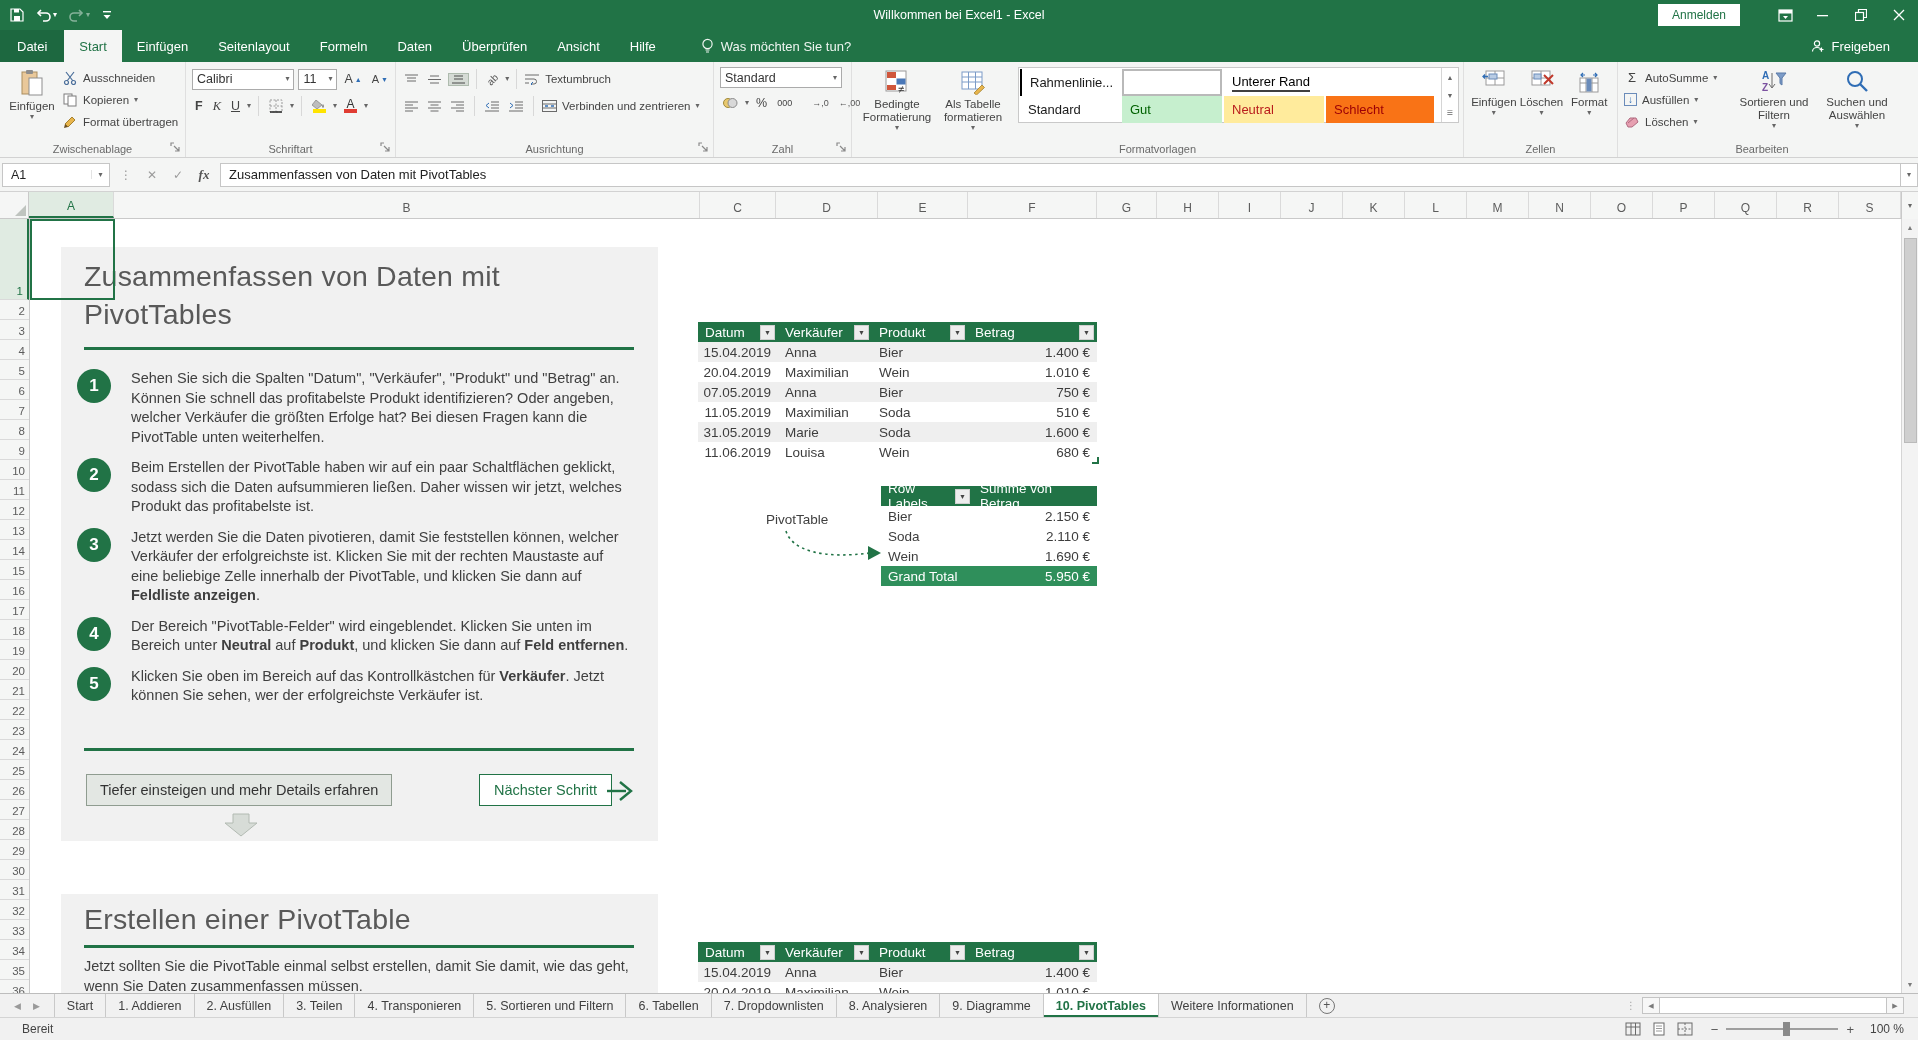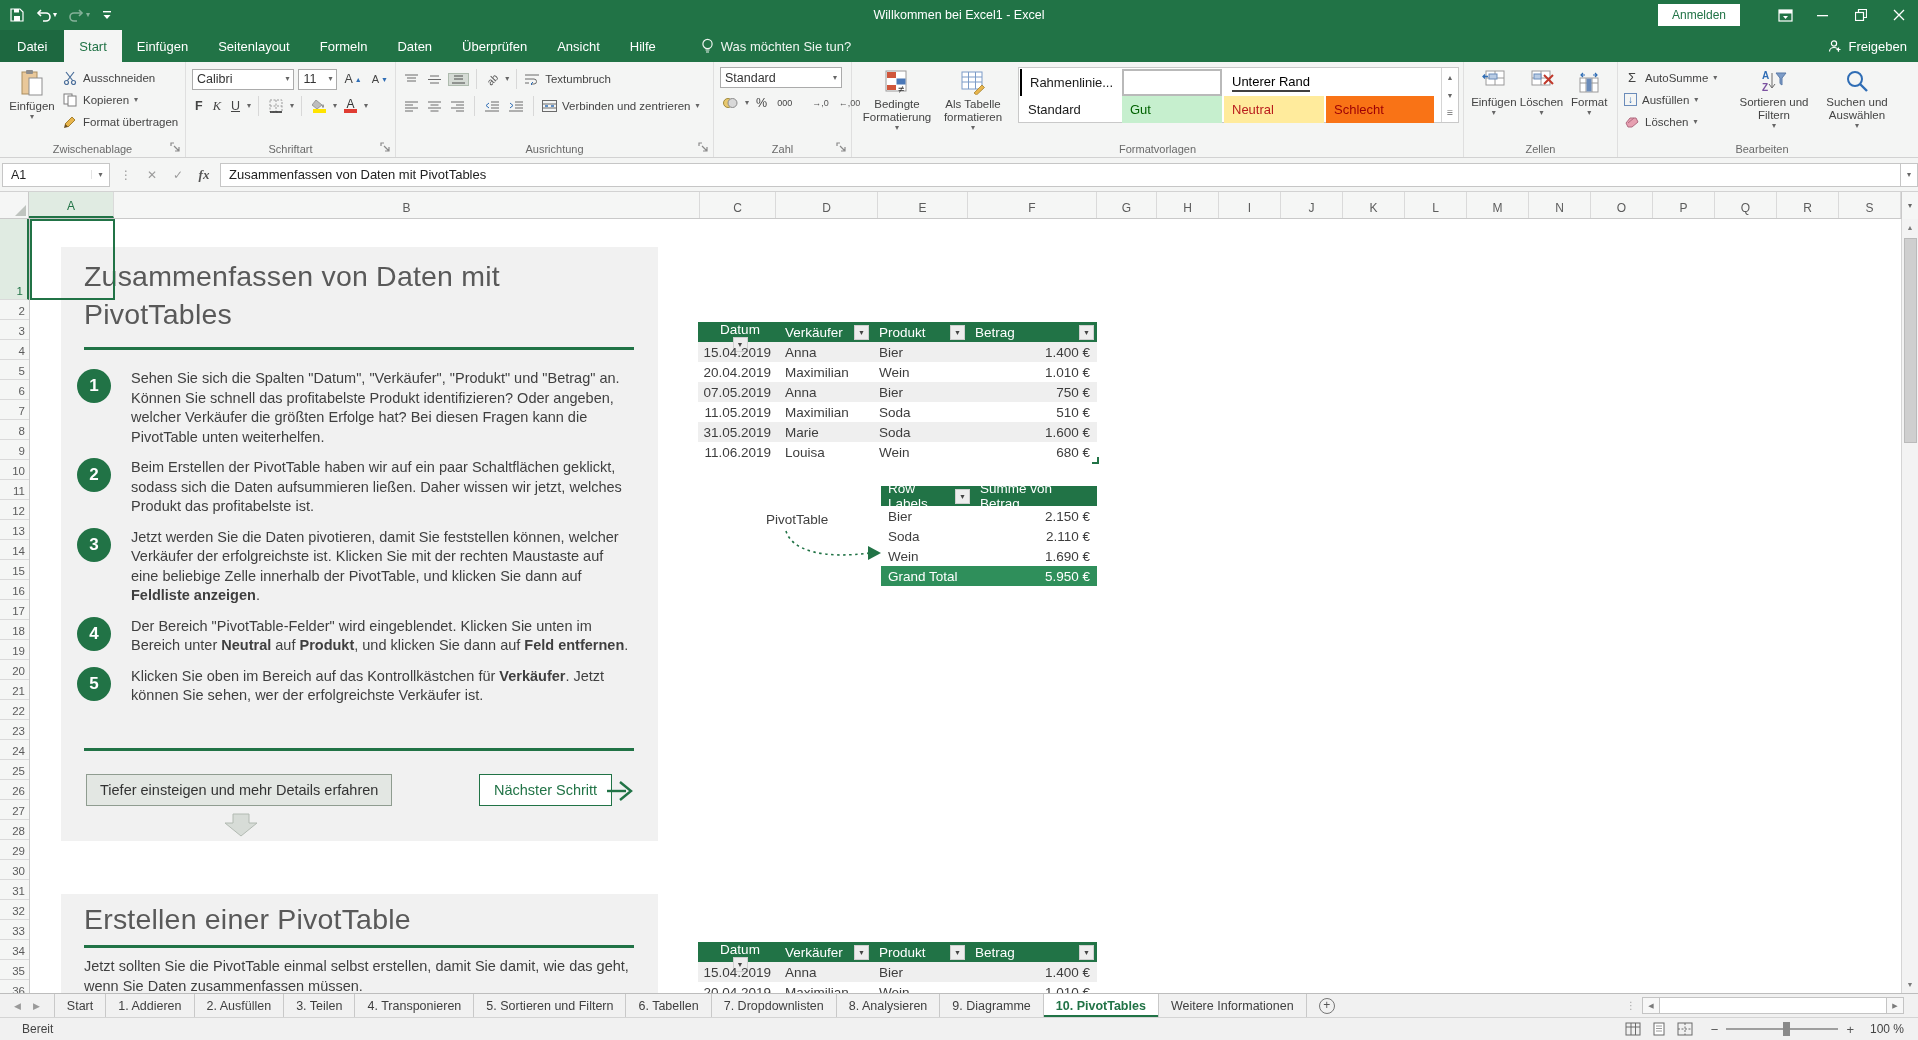--- a/index.html
+++ b/index.html
@@ -18,21 +18,21 @@
   .signin { background:#fff; color:#217346; border:none; font-size:12px; padding:4px 14px; margin-right:26px; font-family:inherit; }
   .winbtn { width:38px; height:30px; display:flex; align-items:center; justify-content:center; color:#fff; }
 
   
   .menubar { position:absolute; top:30px; left:0; width:100%; height:32px; background:#217346; display:flex; align-items:stretch; color:#fff; }
   .menu-tabs { display:flex; align-items:stretch; }
   .menu-tab { padding:0 15px; font-size:13px; display:flex; align-items:center; color:#fff; }
   .menu-tab.file { padding:0 17px; background:#1d6840; }
   .menu-tab.active { background:#f4f5f4; color:#217346; }
   .ribbon-search { display:flex; align-items:center; gap:7px; margin-left:30px; font-size:13px; color:#eef5f0; }
-  .share { margin-left:auto; display:flex; align-items:center; gap:6px; font-size:13px; padding-right:11px; color:#fff; }
+  .share { margin-left:auto; display:flex; align-items:center; gap:6px; font-size:13px; padding-right:28px; color:#fff; }
 
   
   .ribbon { position:absolute; top:62px; left:0; width:100%; height:96px; background:#f4f5f4; border-bottom:1px solid #d2d2d2; display:flex; }
   .rgroup { position:relative; height:100%; border-right:1px solid #dfdfdf; padding:5px 4px 18px 6px; display:flex; align-items:flex-start; }
   .rglabel { position:absolute; bottom:2px; left:0; right:0; text-align:center; font-size:11px; color:#696969; white-space:nowrap; }
   .rlauncher { position:absolute; bottom:4px; right:4px; width:11px; height:11px; color:#8a8a8a; }
   .bigbtn { width:52px; display:flex; flex-direction:column; align-items:center; font-size:11.5px; color:#444; text-align:center; line-height:13px; padding-top:2px; }
   .bigbtn .bb-label { margin-top:3px; white-space:pre-line; }
   .stack { display:flex; flex-direction:column; justify-content:flex-start; gap:1px; }
   .smallbtn { display:flex; align-items:center; gap:5px; font-size:11.5px; color:#444; height:21px; white-space:nowrap; }
@@ -97,21 +97,21 @@
   .hint-arrow { position:absolute; left:163px; top:566px; }
   .btn-next { position:absolute; left:418px; top:527px; background:#fff; border:1px solid #217346; color:#217346; font-size:14.5px; padding:7px 14px; font-family:inherit; }
   .next-arrow { position:absolute; left:546px; top:531px; }
   .card2-text { position:absolute; left:23px; top:63px; width:560px; font-size:14.5px; color:#3f3f3f; line-height:19.5px; }
 
   
   .xtable { position:absolute; z-index:10; }
   .t1 { left:668px; top:103px; } .t2 { left:668px; top:723px; }
   .thead { display:flex; background:#217346; color:#fff; height:20px; }
   .hcell { display:flex; align-items:center; justify-content:space-between; padding:0 3px 0 7px; font-size:13.5px; }
-  .hc0 { width:80px;flex-direction:column; } .hc1 { width:94px; } .hc2 { width:96px; } .hc3 { width:129px; }
+  .hc0 { width:80px; } .hc1 { width:94px; } .hc2 { width:96px; } .hc3 { width:129px; }
   .fbtn { width:15px; height:15px; background:#ededed; border:1px solid #cfcfcf; color:#444; font-size:7px; display:inline-flex; align-items:center; justify-content:center; flex:0 0 auto; }
   .trow { display:flex; height:20px; background:#fff; }
   .trow.alt { background:#efefef; }
   .tcell { display:flex; align-items:center; padding:0 7px; font-size:13.5px; color:#3d3d3d; }
   .tcell.c0 { width:80px; justify-content:flex-end; }
   .tcell.c1 { width:94px; } .tcell.c2 { width:96px; }
   .tcell.c3 { width:129px; justify-content:flex-end; }
   .thandle { position:absolute; right:-2px; bottom:-2px; width:7px; height:7px; border-right:2px solid #217346; border-bottom:2px solid #217346; }
 
   

